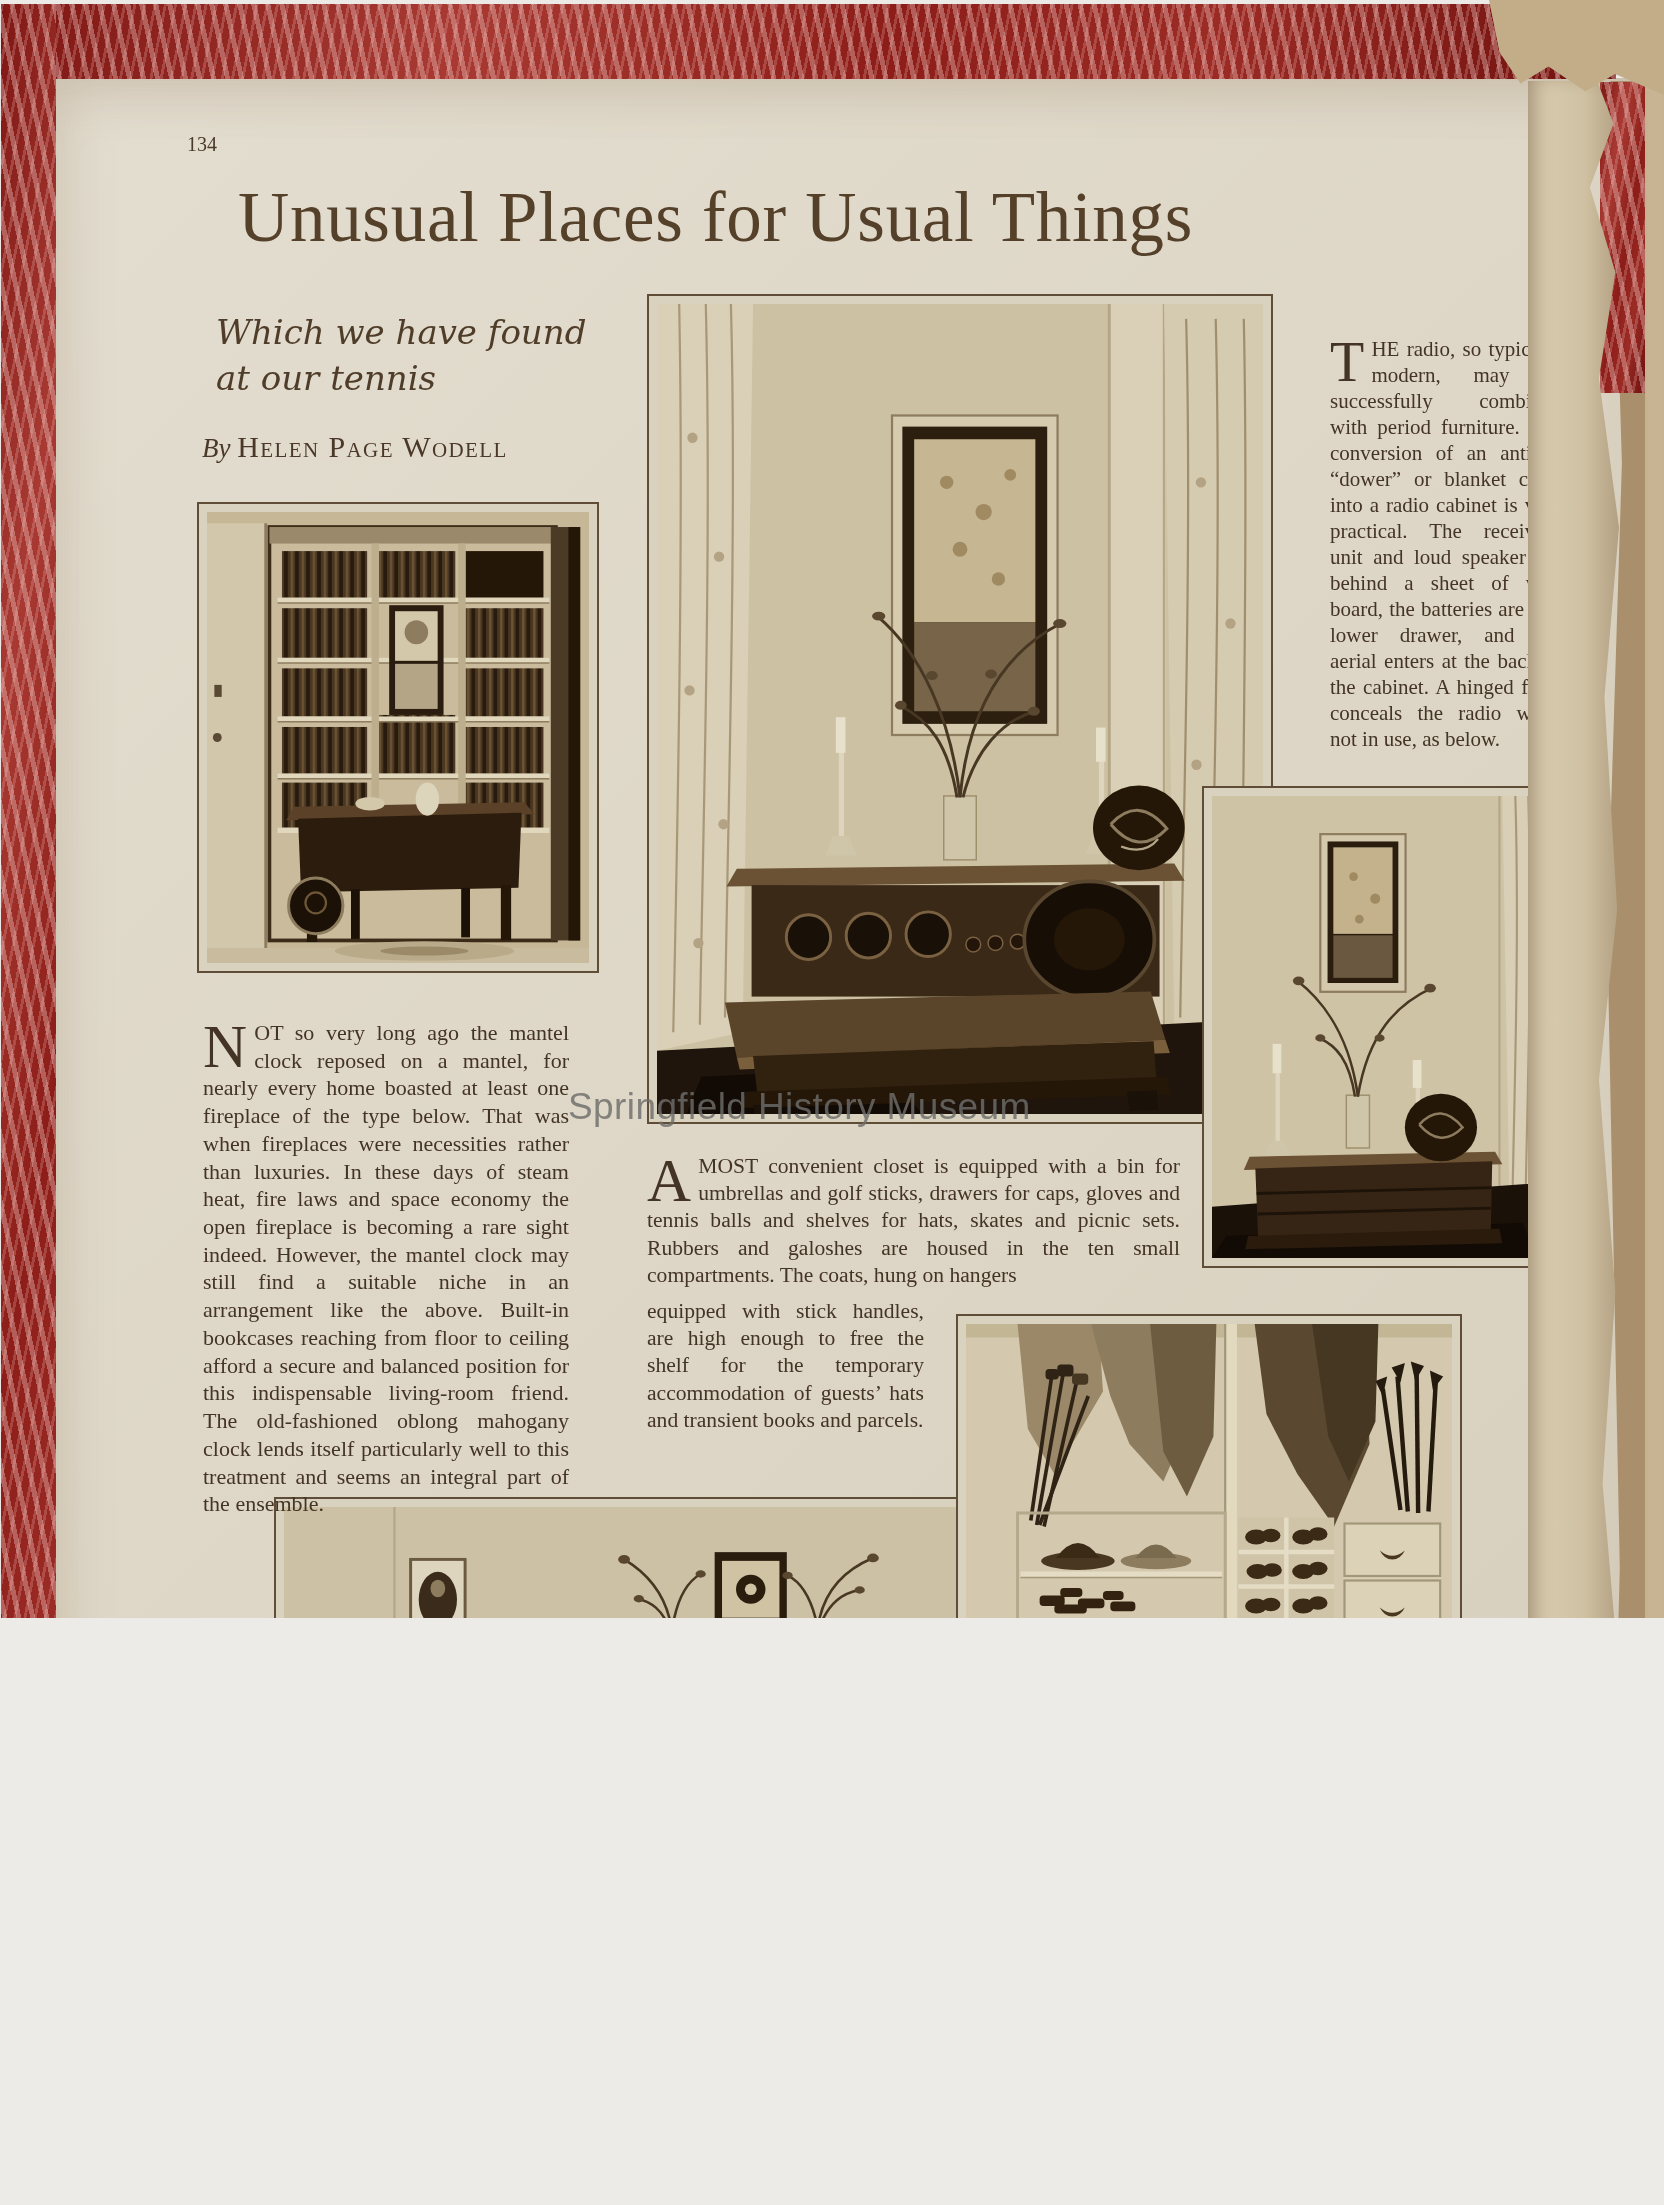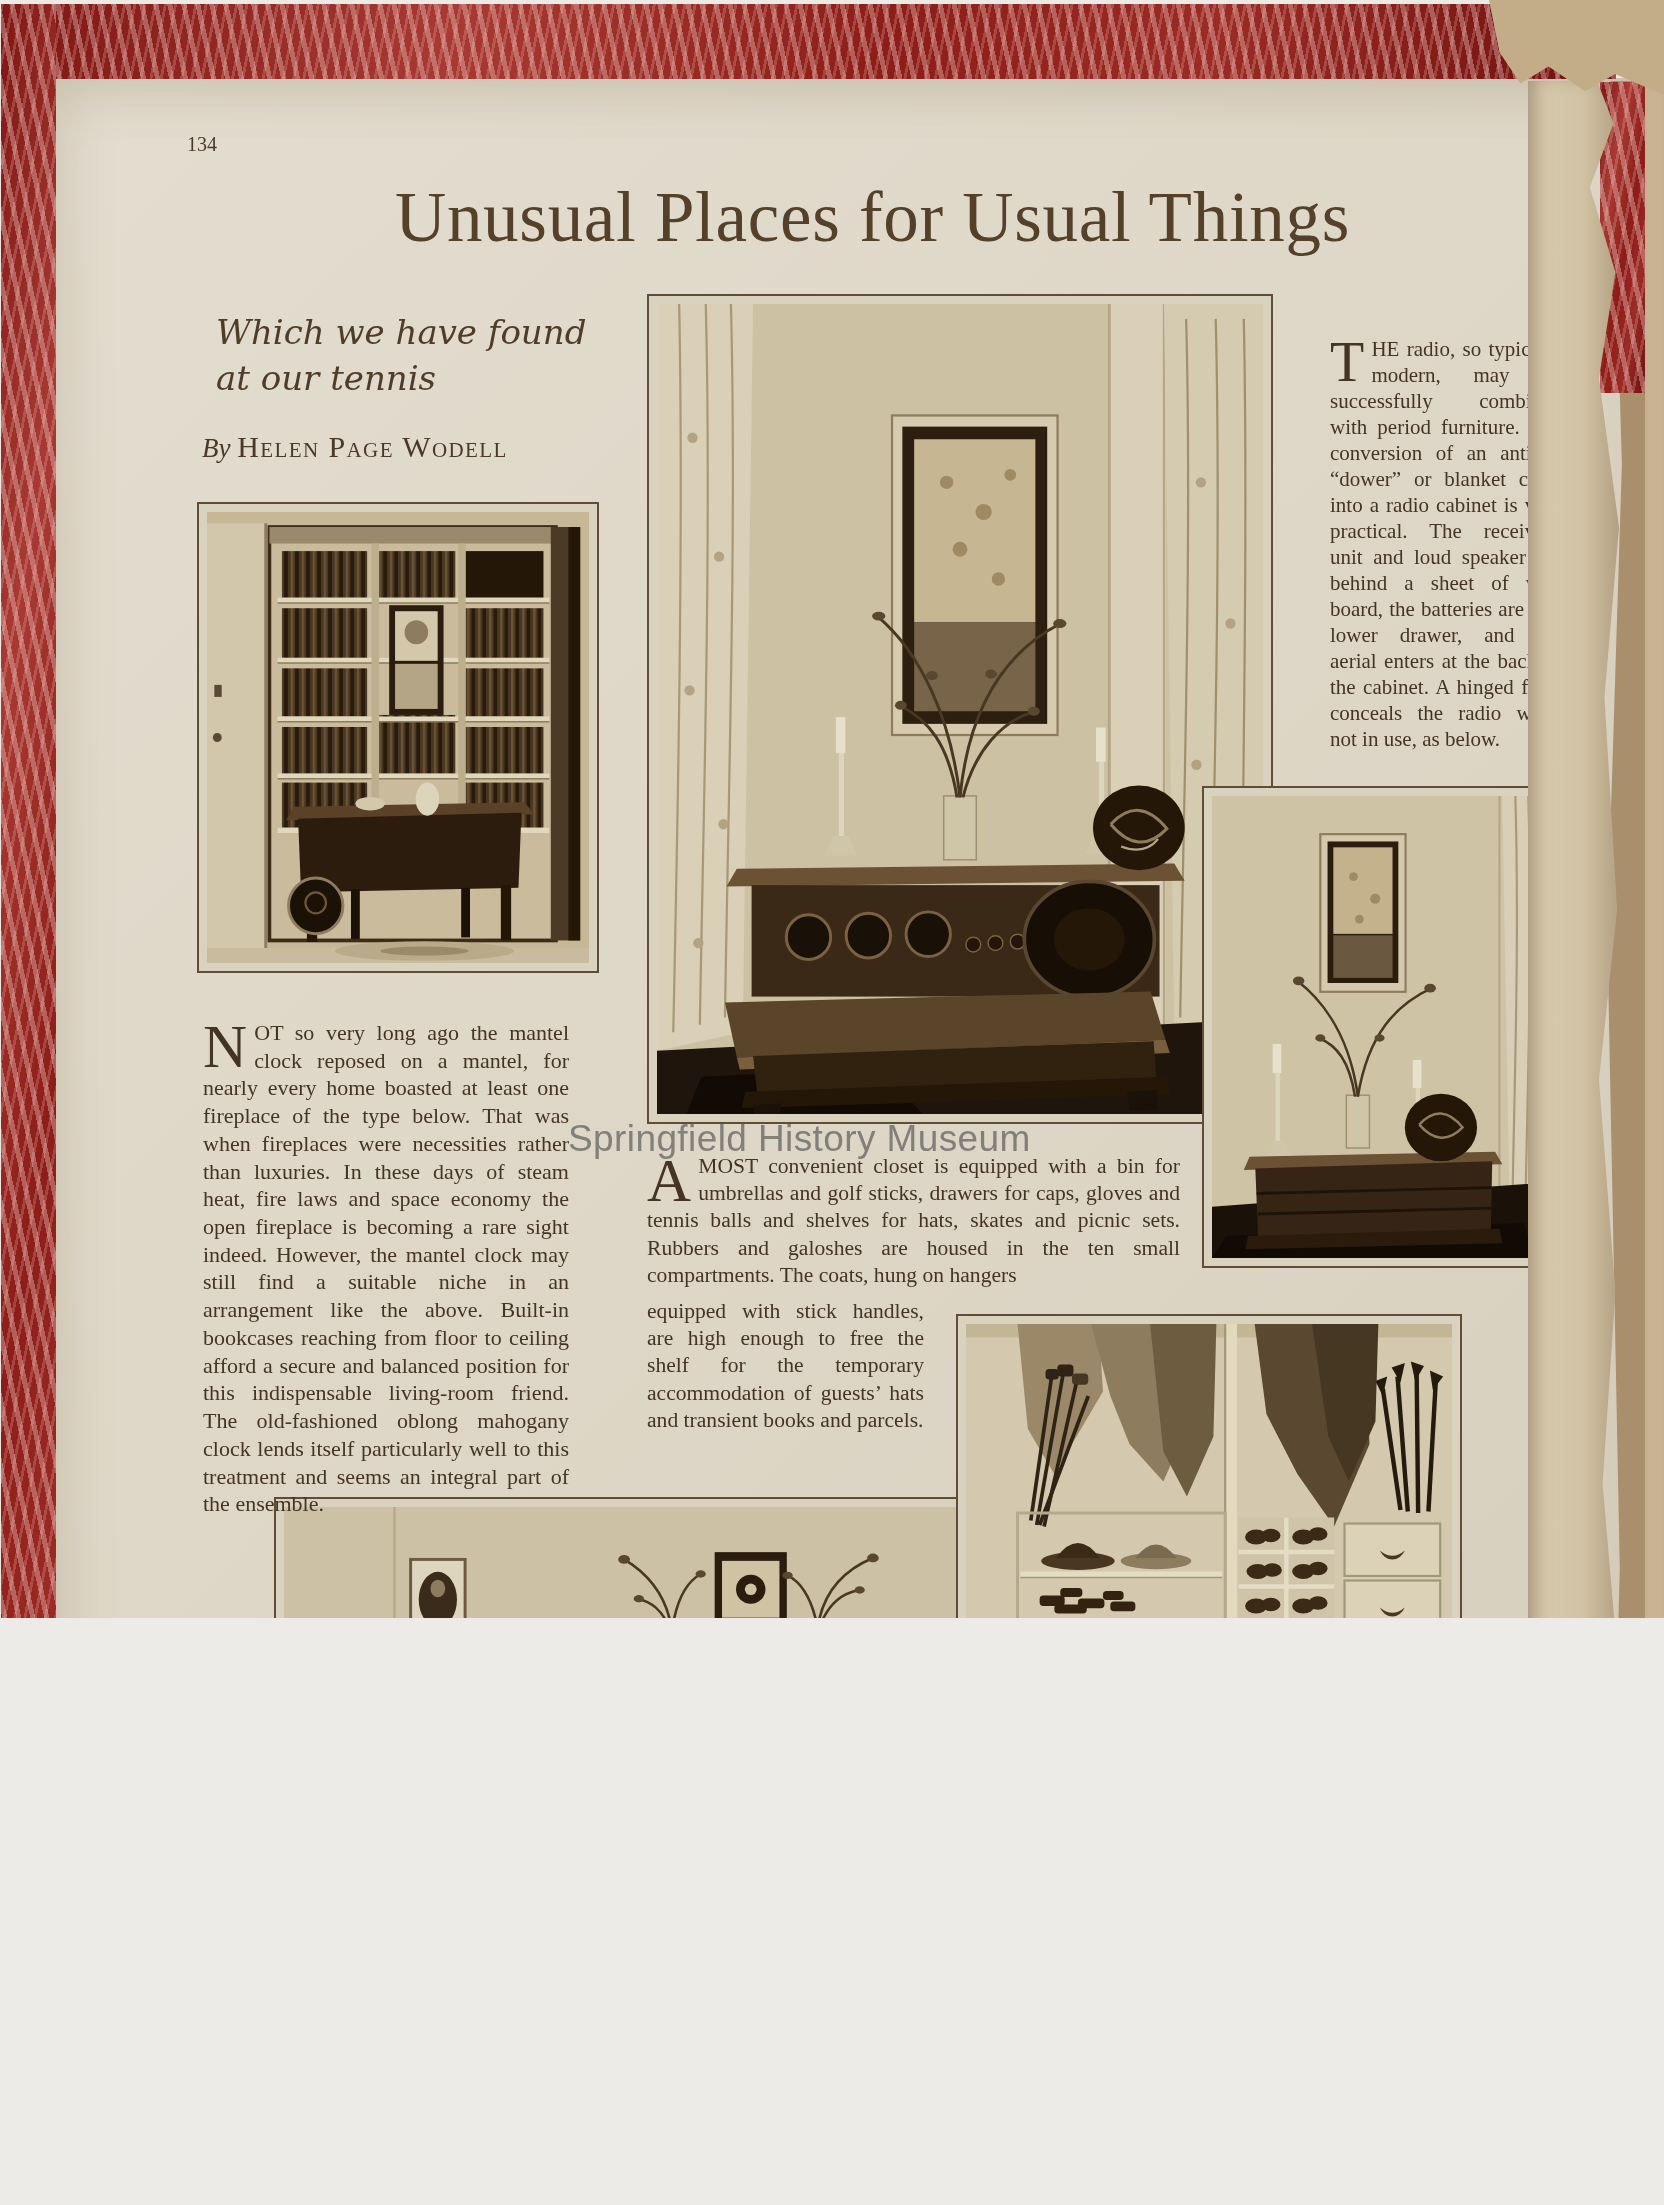--- a/index.html
+++ b/index.html
@@ -17,21 +17,21 @@
   #cover-top{position:absolute;left:1.4px;top:4.3px;width:1615px;height:75px;z-index:59;}
 
   
   #page{position:absolute;left:53px;top:78px;width:1611px;height:2127px;z-index:5;
         background:linear-gradient(135deg,#e3ddd0 0%,#ded7c7 45%,#d6cebc 100%);
         box-shadow:inset 14.4px 11.5px 50px rgba(140,110,80,.18), inset -36px 0 65px rgba(150,120,85,.16);}
 
   
   .abs{position:absolute;}
   #page-number{left:187px;top:133px;font-size:20px;color:#4a3a2a;z-index:10;}
-  #title{left:238px;top:177px;width:1269px;text-align:center;font-size:71px;
+  #title{left:238px;top:177px;width:1269px;font-size:71px;
          color:#55402a;letter-spacing:0.7px;z-index:10;white-space:nowrap;}
   #subtitle{left:216px;top:310px;width:389px;text-align:left;font-style:italic;
             font-size:34px;line-height:1.35;color:#4f3d29;z-index:10;
             font-family:"DejaVu Serif",serif;}
   #byline{left:202px;top:430px;width:418px;text-align:left;font-size:27px;color:#4a3828;z-index:10;}
   #byline .by{font-style:italic;}
   #byline .name{font-variant:small-caps;letter-spacing:1.4px;font-size:30px;}
 
   .para{position:absolute;font-size:21.6px;line-height:1.26;color:#443425;text-align:justify;z-index:10;}
   .dc{float:left;font-size:61px;line-height:.8;padding:4.3px 7.2px 0 0;color:#443425;}
@@ -47,21 +47,21 @@
          box-sizing:border-box;z-index:9;}
   .photo svg{display:block;width:100%;height:100%;}
   #photo-bookcase{left:197px;top:502px;width:402px;height:471px;}
   #photo-radio-open{left:647px;top:294px;width:626px;height:830px;}
   #photo-radio-closed{left:1202px;top:786px;width:345px;height:482px;z-index:11;}
   #photo-closet{left:956px;top:1314px;width:506px;height:395px;z-index:11;}
   #photo-fireplace{left:274px;top:1497px;width:712px;height:486px;}
 
   
   #watermark{left:568px;top:1086px;font-family:"Liberation Sans",sans-serif;
-             font-size:37px;color:#6e6d6a;opacity:.82;z-index:40;letter-spacing:0.4px;margin-top:32px;}
+             font-size:37px;color:#6e6d6a;opacity:.82;z-index:40;letter-spacing:0.4px;}
 
   
   .torn{position:absolute;z-index:45;}
   #torn-far{left:1631px;top:0;width:34px;height:2205px;background:#c8b493;
             box-shadow:inset 7.2px 0 10px rgba(90,65,40,.35);}
   #torn-brown{left:1603px;top:81px;width:42px;height:2125px;background:#a98f6b;
               clip-path:polygon(18% 0,100% 0,100% 100%,0 100%,40% 70%,10% 40%,45% 18%);}
   #red-strip-right{left:1600px;top:82px;width:45px;height:311px;z-index:46;}
   #torn-top-right{left:1489px;top:0;width:175px;height:95px;background:#c3ad89;z-index:62;
        clip-path:polygon(0 0,100% 0,100% 100%,72% 78%,55% 96%,34% 70%,18% 88%,6% 55%);}

